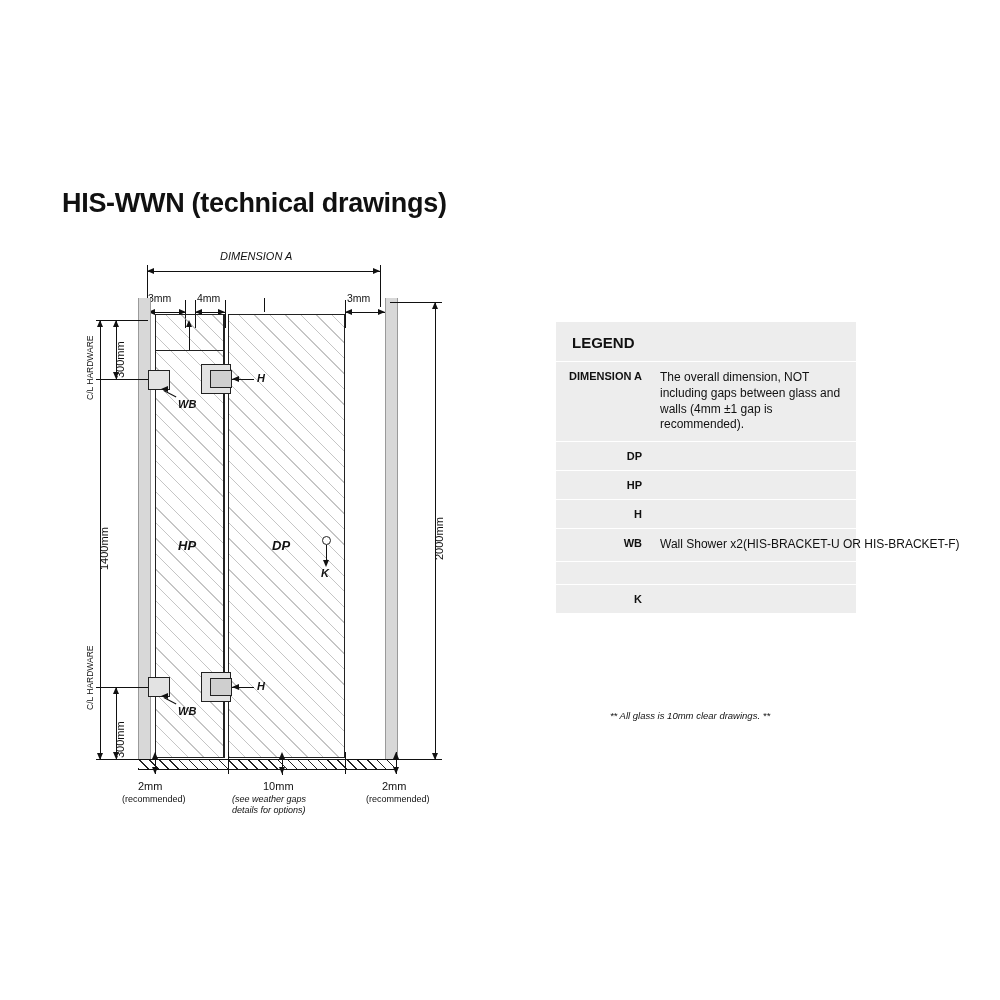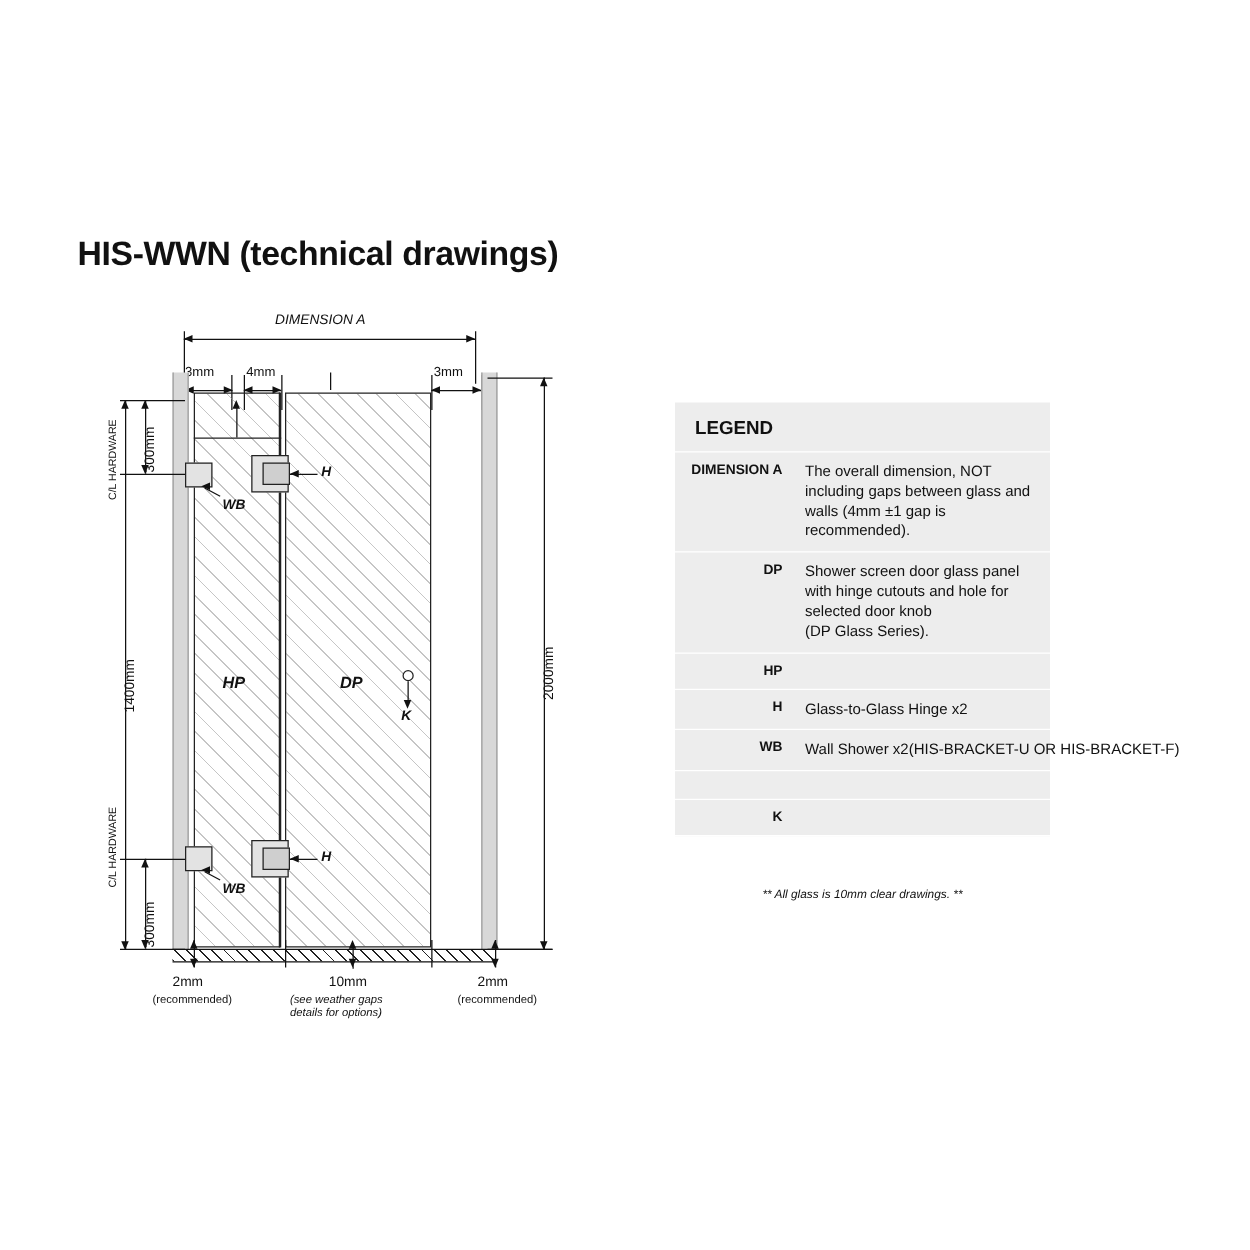--- a/index.html
+++ b/index.html
@@ -106,21 +106,21 @@
     width: 0; height: 0;
   }
   .ar-l { border-top: 3.5px solid transparent; border-bottom: 3.5px solid transparent; border-right: 7px solid #111; }
   .ar-r { border-top: 3.5px solid transparent; border-bottom: 3.5px solid transparent; border-left: 7px solid #111; }
   .ar-u { border-left: 3.5px solid transparent; border-right: 3.5px solid transparent; border-bottom: 7px solid #111; }
   .ar-d { border-left: 3.5px solid transparent; border-right: 3.5px solid transparent; border-top: 7px solid #111; }
 
   
   #legend {
     position: absolute;
-    left: 540px;
+    left: 556px;
     top: 322px;
     width: 300px;
     background: #ededed;
     font-size: 11px;
   }
   #legend .legend-title {
     font-size: 15px;
     font-weight: bold;
     padding: 12px 0 10px 16px;
     border-bottom: 1px solid #ffffff;
@@ -306,29 +306,26 @@
 
 <div id="legend">
   <div class="legend-title">LEGEND</div>
 
   <div class="lrow">
     <div class="key">DIMENSION A</div>
     <div class="val">The overall dimension, NOT including gaps between glass and walls (4mm ±1 gap is recommended).</div>
   </div>
   <div class="lrow">
     <div class="key">DP</div>
-    <div class="val">Shower screen door glass panel with hinge cutouts and hole for selected door knob
-(DP Glass Series).</div>
   </div>
   <div class="lrow">
     <div class="key">HP</div>
   </div>
   <div class="lrow">
     <div class="key">H</div>
-    <div class="val">Glass-to-Glass Hinge x2</div>
   </div>
   <div class="lrow wide">
     <div class="key">WB</div>
     <div class="val">Wall Shower x2(HIS-BRACKET-U OR HIS-BRACKET-F)</div>
   </div>
   <div class="lrow blank">
     <div class="key"></div>
     <div class="val"></div>
   </div>
   <div class="lrow">

